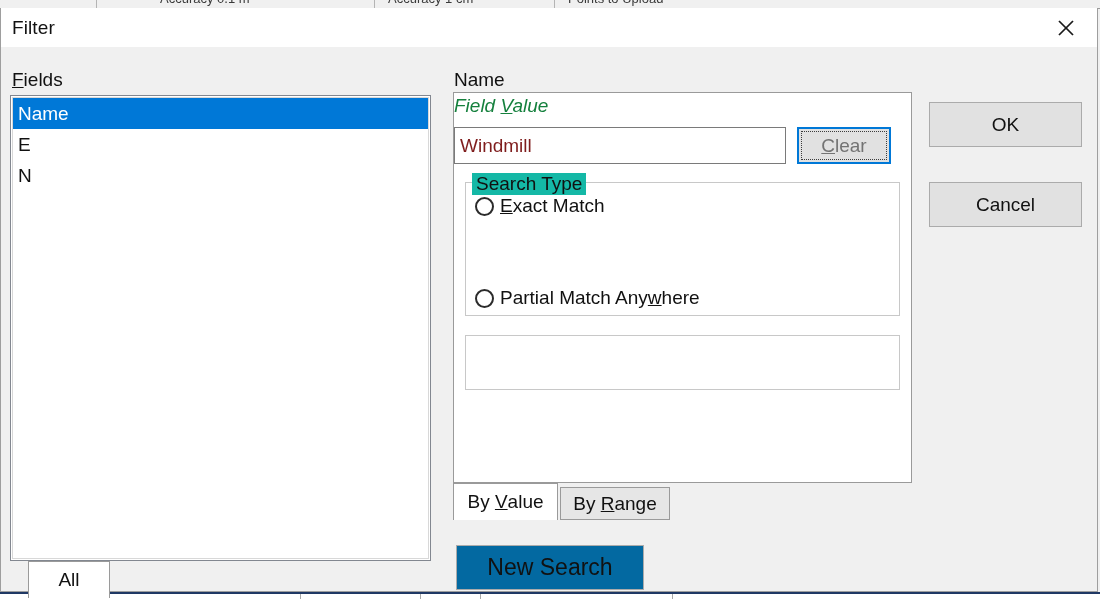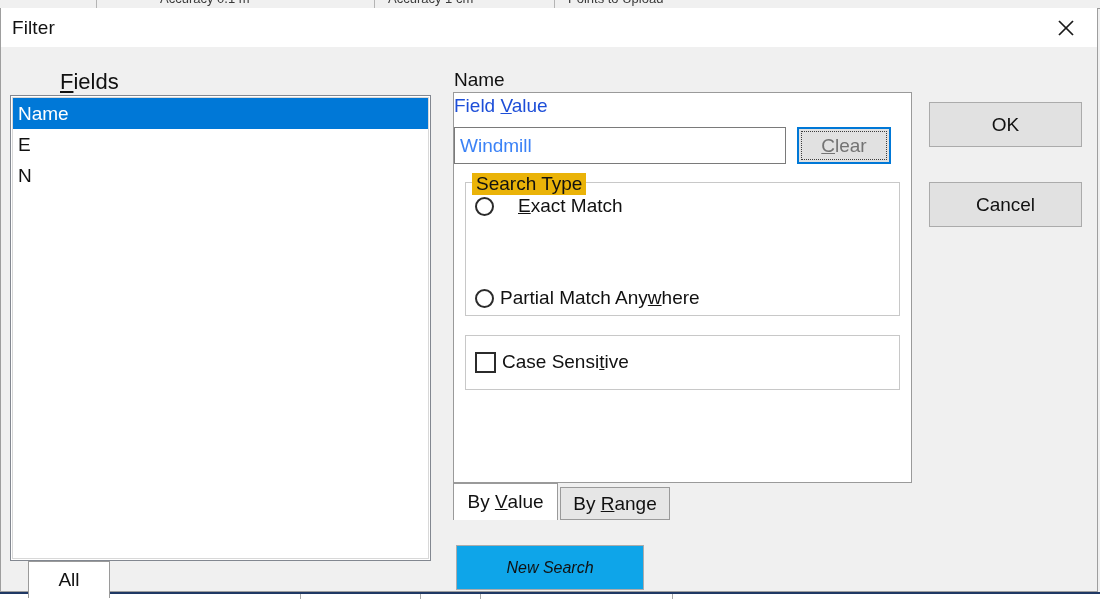--- a/index.html
+++ b/index.html
@@ -93,23 +93,22 @@
     left: 0; top: 39px;
     width: 1096px;
     height: 543px;
     background: #f0f0f0;
   }
 
   
   #fields-label {
     position: absolute;
     left: 11px; top: 22px;
-    font-size: 22px;
-    color: #111111;
-    margin-left: 48px;
+    font-size: 19px;
+    color: #111111;
   }
   #fields-list {
     position: absolute;
     left: 9px; top: 48px;
     width: 421px; height: 466px;
     background: #ffffff;
     border: 1px solid #828790;
     box-sizing: border-box;
     overflow: hidden;
   }
@@ -178,32 +177,33 @@
     left: 452px; top: 45px;
     width: 459px; height: 391px;
     background: #ffffff;
     border: 1px solid #9a9a9a;
     box-sizing: border-box;
   }
   #fieldvalue-label {
     position: absolute;
     left: 453px; top: 48px;
     font-size: 19px;
-    color: #1d4ed8;
+    color: #15803d;
+    font-style: italic;
   }
   #fieldvalue-input {
     position: absolute;
     left: 453px; top: 80px;
     width: 332px; height: 37px;
     background: #ffffff;
     border: 1px solid #7a7a7a;
     box-sizing: border-box;
     font-family: "Liberation Sans", sans-serif;
     font-size: 19px;
-    color: #3b82f6;
+    color: #7f1d1d;
     padding: 0 5px;
     outline: none;
   }
   #clear-btn {
     position: absolute;
     left: 796px; top: 80px;
     width: 94px; height: 37px;
     background: #e1e1e1;
     border: 2px solid #0078d7;
     box-sizing: border-box;
@@ -225,21 +225,21 @@
   #searchtype-group {
     position: absolute;
     left: 464px; top: 135px;
     width: 435px; height: 134px;
     border: 1px solid #c8c8c8;
     box-sizing: border-box;
   }
   #searchtype-legend {
     position: absolute;
     left: 471px; top: 126px;
-    background: #eab308;
+    background: #14b8a6;
     padding: 0 4px;
     font-size: 19px;
     color: #111111;
   }
   .radio-row {
     position: absolute;
     left: 474px;
     height: 32px;
     display: flex;
     align-items: center;
@@ -298,30 +298,29 @@
   #value-tabs {
     position: absolute;
     left: 452px; top: 436px;
     width: 459px; height: 40px;
   }
 
   #newsearch-btn {
     position: absolute;
     left: 455px; top: 498px;
     width: 188px; height: 45px;
-    background: #0ea5e9;
+    background: #0369a1;
     border: 1px solid #ababab;
     box-sizing: border-box;
     display: flex;
     align-items: center;
     justify-content: center;
-    font-size: 16px;
-    color: #111111;
-    cursor: default;
-    font-style: italic;
+    font-size: 23px;
+    color: #111111;
+    cursor: default;
   }
 
   
   .side-btn {
     position: absolute;
     left: 928px;
     width: 153px; height: 45px;
     background: #e1e1e1;
     border: 1px solid #ababab;
     box-sizing: border-box;
@@ -392,36 +391,32 @@
     <input id="fieldvalue-input" type="text" value="Windmill" style="">
 
     <div id="clear-btn">
       <span><span class="acc">C</span>lear</span>
       <div id="clear-inner"></div>
     </div>
 
     <div id="searchtype-group"></div>
     <div id="searchtype-legend">Search Type</div>
 
-    <div class="radio-row" style="top:143px;gap:18px;">
+    <div class="radio-row" style="top:143px;">
       <span class="radio-mark"></span>
       <span class="radio-label"><span class="acc">E</span>xact Match</span>
     </div>
 
 
     <div class="radio-row" style="top:215px;margin-top:20px;">
       <span class="radio-mark"></span>
       <span class="radio-label">Partial Match Any<span class="acc">w</span>here</span>
     </div>
 
     <div id="casesens-group"></div>
-    <div id="casesens-row">
-      <span class="check-mark"></span>
-      <span class="radio-label">Case Sensi<span class="acc">t</span>ive</span>
-    </div>
 
     <div id="value-tabs">
       <div class="tab active" style="left:0; width:105px;">
           <span>By&nbsp;</span>
           <span class="acc">V</span>
           <span>alue</span>
         </div>
       <div class="tab inactive" style="left:107px; width:110px;">
           <span>By&nbsp;</span>
           <span class="acc">R</span>

